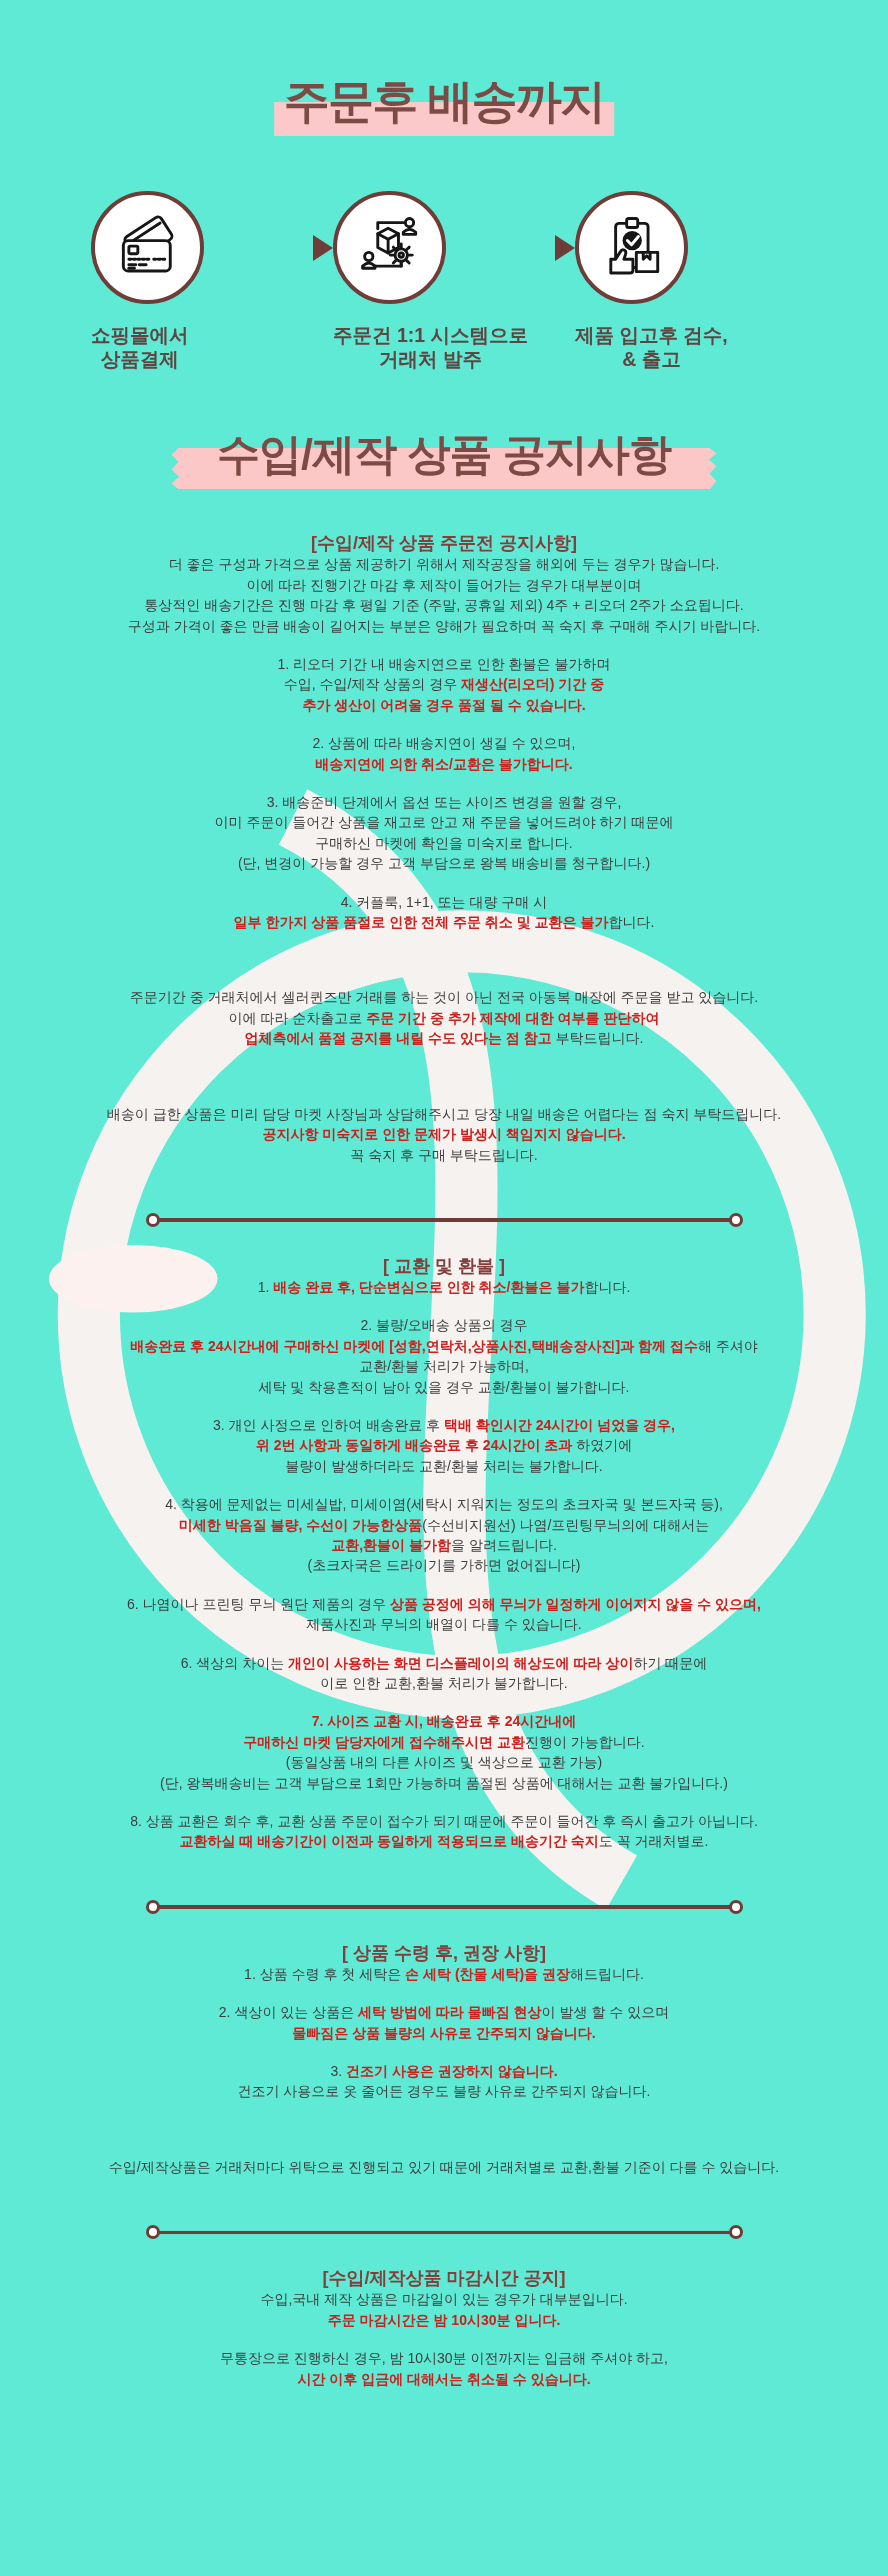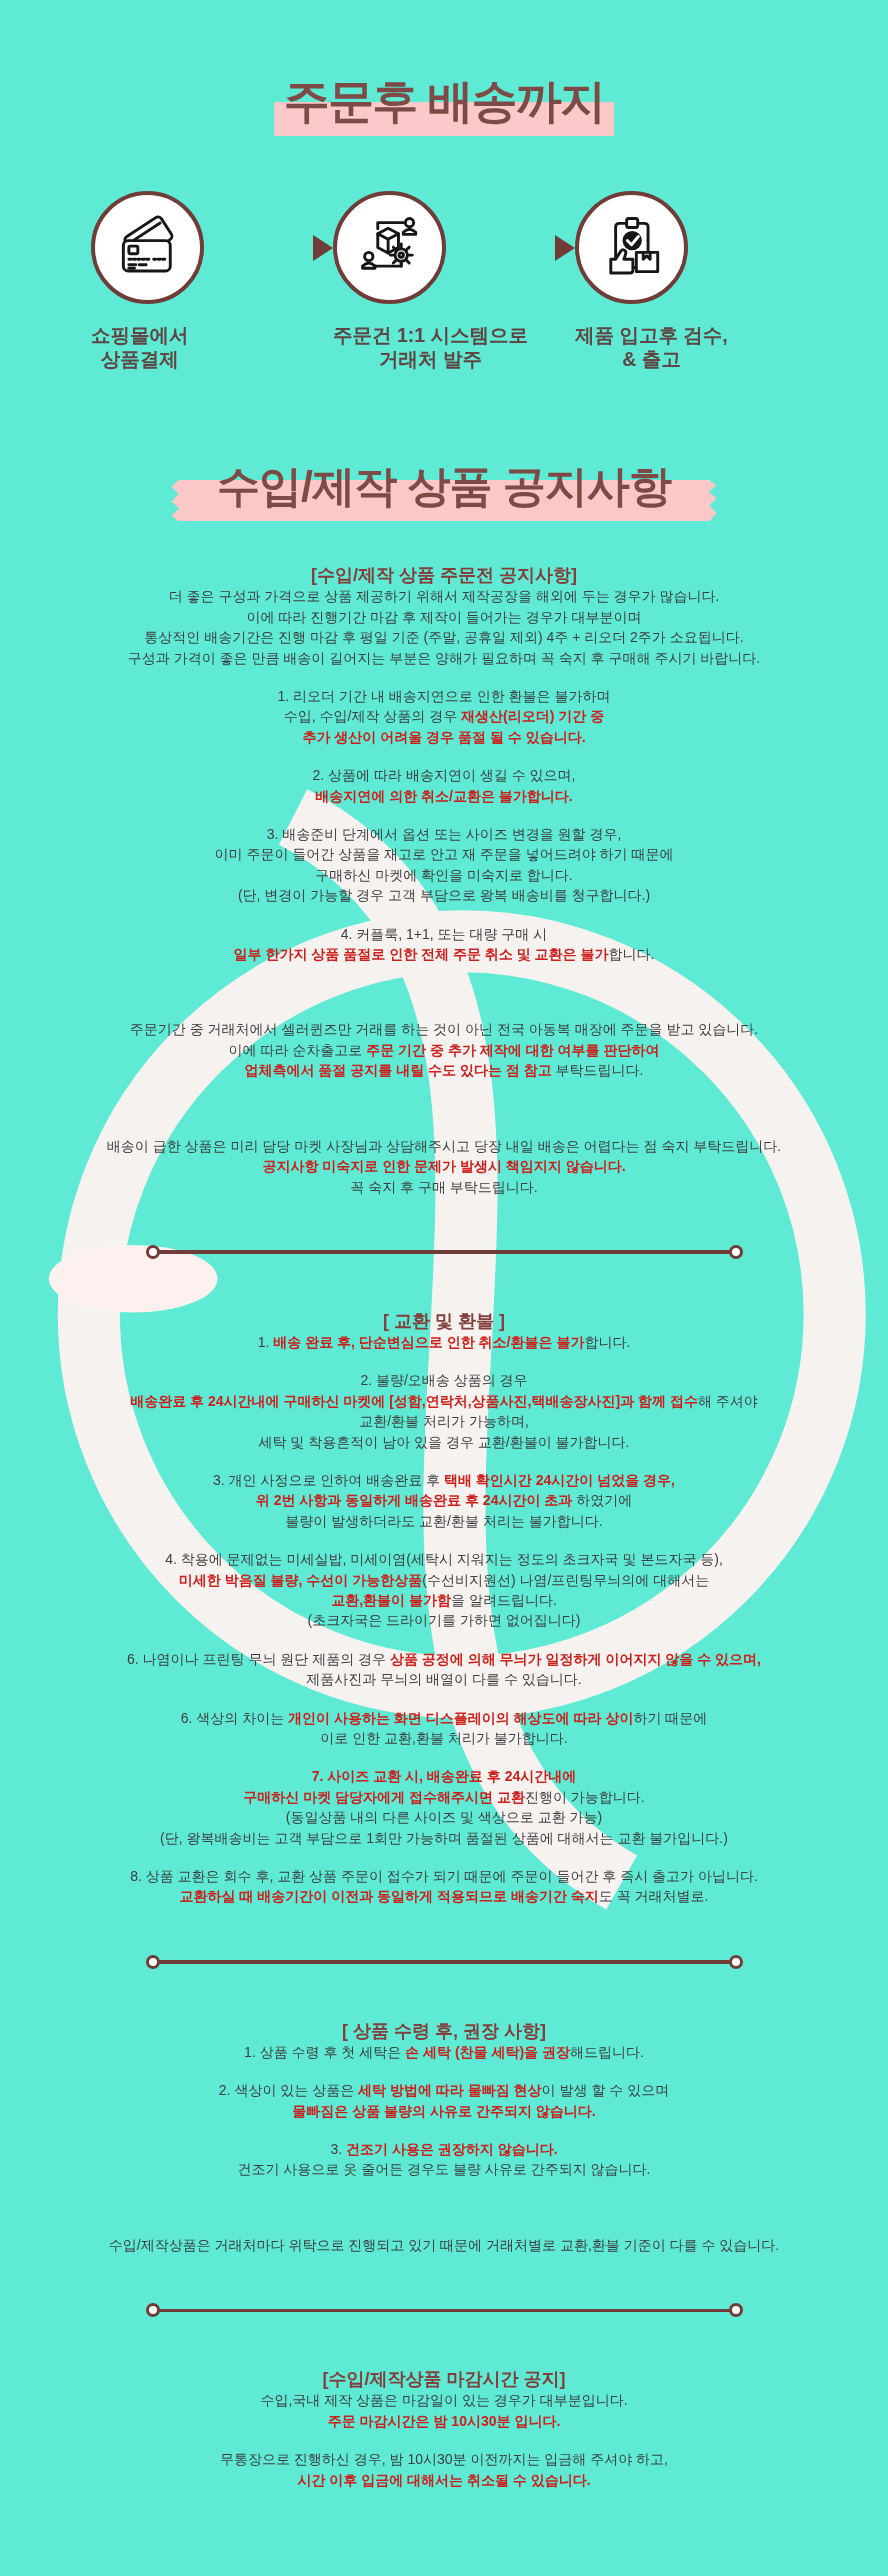--- a/index.html
+++ b/index.html
@@ -19,40 +19,40 @@
   .process{display:flex;justify-content:center;align-items:flex-start;margin-top:64px;}
   .step{width:222px;display:flex;flex-direction:column;align-items:flex-start;}
   .circle{width:105px;height:105px;border:4.4px solid #6f3c37;border-radius:50%;
           display:flex;align-items:center;justify-content:center;background:#fff;}
   .circle svg{width:69px;height:69px;display:block;}
   .cap{margin-top:19.5px;font-size:19.5px;font-weight:700;color:#5f4642;line-height:24px;}
   .arrow{width:0;height:0;border-top:13.3px solid transparent;border-bottom:13.3px solid transparent;
          border-left:20.4px solid #6f3c37;margin-top:44px;}
 
   
-  .banner{position:relative;display:inline-block;margin-top:92px;}
+  .banner{position:relative;display:inline-block;margin-top:60px;}
   .title2{position:relative;z-index:1;margin:0;font-size:43px;font-weight:800;
           color:#7d4a45;letter-spacing:-0.9px;line-height:1.1;}
   .tape{position:absolute;z-index:0;left:50%;transform:translateX(-50%);bottom:-10.7px;
         width:545px;height:41px;background:#fbc7c7;
         clip-path:polygon(1.3% 0,98.7% 0,100% 13%,98.6% 28%,100% 45%,98.7% 62%,100% 80%,
                           98.8% 100%,1.2% 100%,0 86%,1.4% 70%,0 52%,1.3% 34%,0 16%);}
 
   .sec-header{margin:0;font-size:18px;font-weight:700;color:#833f3b;line-height:21px;}
 
   .blk{font-size:14px;line-height:20.4px;color:#3e3e3e;}
   .blk .ln{min-height:20.4px;}
   .red{color:#cd201c;font-weight:700;}
 
   .divider{display:flex;align-items:center;width:597px;margin:48px auto 0;}
   .ring{width:8px;height:8px;border:3.6px solid #6f3c37;border-radius:50%;flex:0 0 auto;background:#fff;}
   .bar{flex:1;height:3.6px;background:#6f3c37;margin:0 -1.8px;}
 
   .mt20{margin-top:18px}.mt34{}.mt46{margin-top:55px}
-  .mt54{margin-top:48px}.mt58{margin-top:52px}
+  .mt54{margin-top:48px}.mt58{margin-top:29px}
 </style>
 </head>
 <body>
 
 <div class="page">
 
   <svg class="wm" viewBox="0 0 1000 2900" aria-hidden="true">
     <g fill="none" stroke="#f6f2f0" stroke-width="70">
       <circle cx="520" cy="1480" r="420"></circle>
       <path d="M330 920 C 760 1140 280 1880 700 2120"></path>

